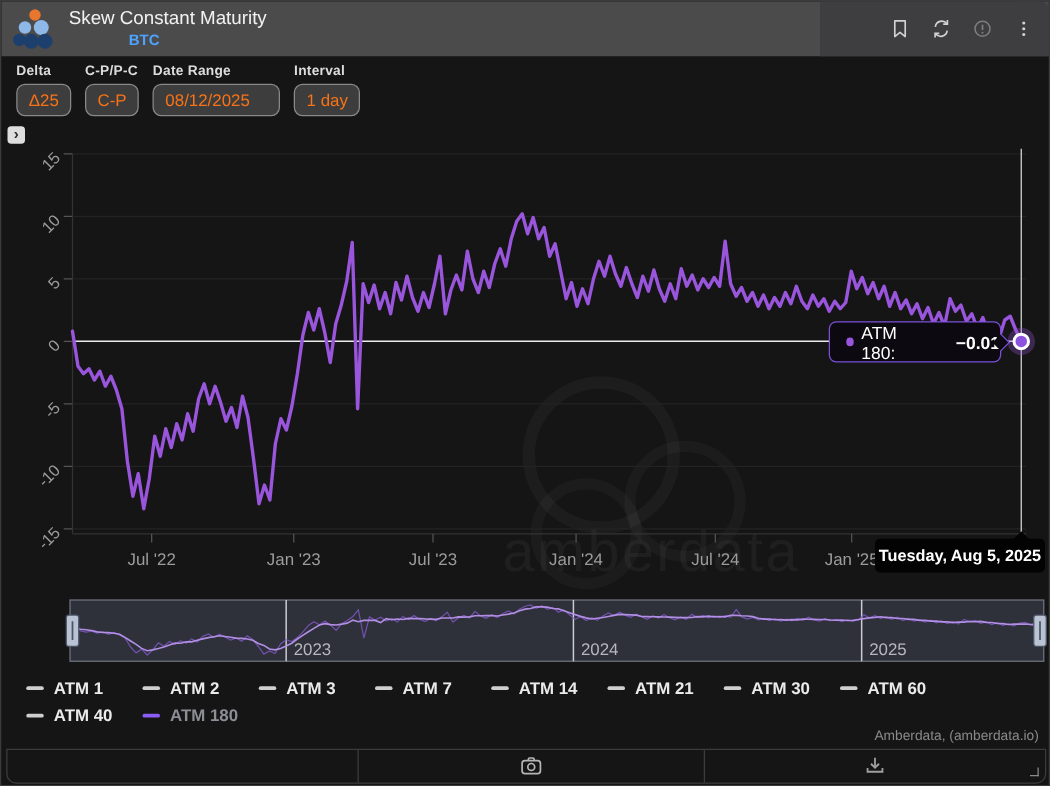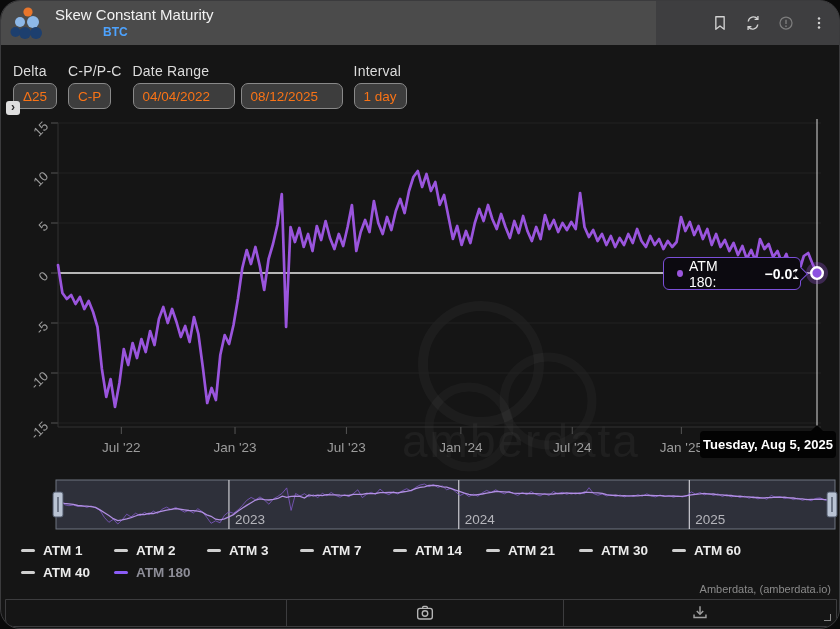--- a/index.html
+++ b/index.html
@@ -1,32 +1,32 @@
 <!DOCTYPE html>
 <html><head>
 <meta charset="utf-8">
 <style>
   * { box-sizing: border-box; margin: 0; padding: 0; }
   html,body { background:#0a0a0a; font-family:"Liberation Sans", sans-serif; }
   #window {
     position:relative; width:840px; height:629px; background:#151515;
-    border:1px solid #3b3b3d; border-radius:20px; overflow:hidden; color:#e8e8e8;
+    border:1px solid #3b3b3d; border-radius:0; overflow:hidden; color:#e8e8e8;
   }
   
   #header { position:absolute; left:0; top:0; width:840px; height:44px; background:#4b4b4b; display:flex; align-items:center; }
   #logo { width:38px; height:38px; margin-left:8px; flex:0 0 auto; }
   #titles { margin-left:8px; line-height:1.1; }
   #title { font-size:15px; color:#f2f2f2; font-weight:400; }
   #subtitle { font-size:12px; font-weight:bold; color:#4da3ff; margin-top:2px;padding-left:48px; }
   #header-right { position:absolute; right:0; top:0; height:44px; width:185px; background:#3e3e40; border-top-right-radius:10px; display:flex; align-items:center; justify-content:flex-end; gap:13px; padding-right:12px; }
   .hicon { width:20px; height:20px; cursor:pointer; }
   
   #controls { position:absolute; left:12px; top:50px; display:flex; gap:11px; }
   .ctl-group { display:flex; flex-direction:column; }
-  .ctl-label { font-size:14px; font-weight:normal; color:#dcdcdc; margin-bottom:4px; letter-spacing:.2px;margin-top:12px; }
+  .ctl-label { font-size:11px; font-weight:bold; color:#dcdcdc; margin-bottom:4px; letter-spacing:.2px; }
   .ctl-row { display:flex; gap:6px; }
   .btn {
     height:26px; background:#3d3d3d; border:1.5px solid #898989; border-radius:7px;
     color:#f97316; font-size:13.5px; display:inline-flex; align-items:center; padding:0 9px; cursor:pointer;
     font-family:"Liberation Sans", sans-serif;
   }
   .date-input { width:102px; }
   
   #collapse-btn { position:absolute; left:5px; top:100px; width:14px; height:14px; background:#dedede; border-radius:3px; color:#2a2a2a; font-size:12px; line-height:12px; text-align:center; cursor:pointer; font-weight:bold; }
   
@@ -114,21 +114,20 @@
     </div>
     <div class="ctl-group">
       <div class="ctl-label">C-P/P-C</div>
       <div class="ctl-row">
           <div class="btn">C-P</div>
         </div>
     </div>
     <div class="ctl-group">
       <div class="ctl-label">Date Range</div>
       <div class="ctl-row">
-        <div class="btn date-input">04/04/2022</div>
         <div class="btn date-input">08/12/2025</div>
       </div>
     </div>
     <div class="ctl-group">
       <div class="ctl-label">Interval</div>
       <div class="ctl-row">
           <div class="btn">1 day</div>
         </div>
     </div>
   </div>

